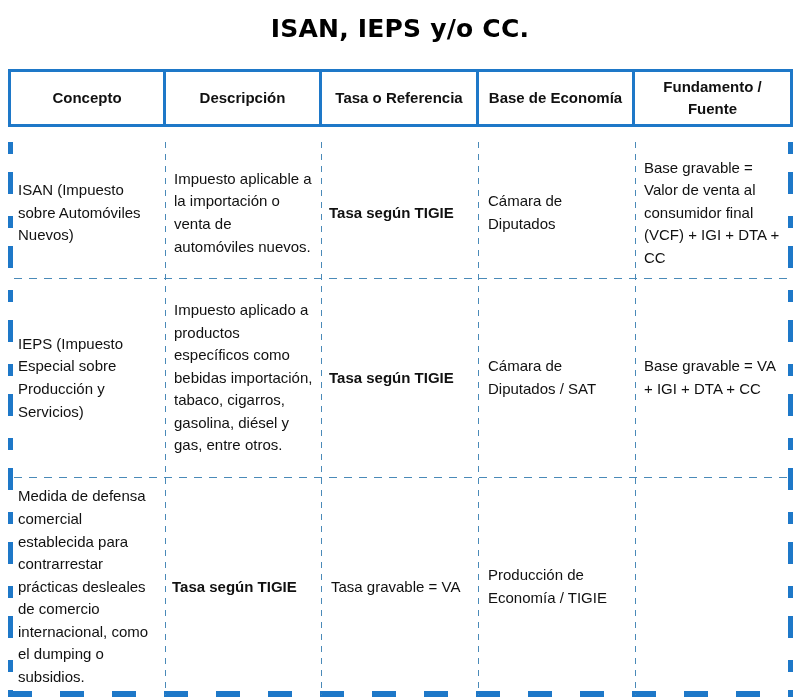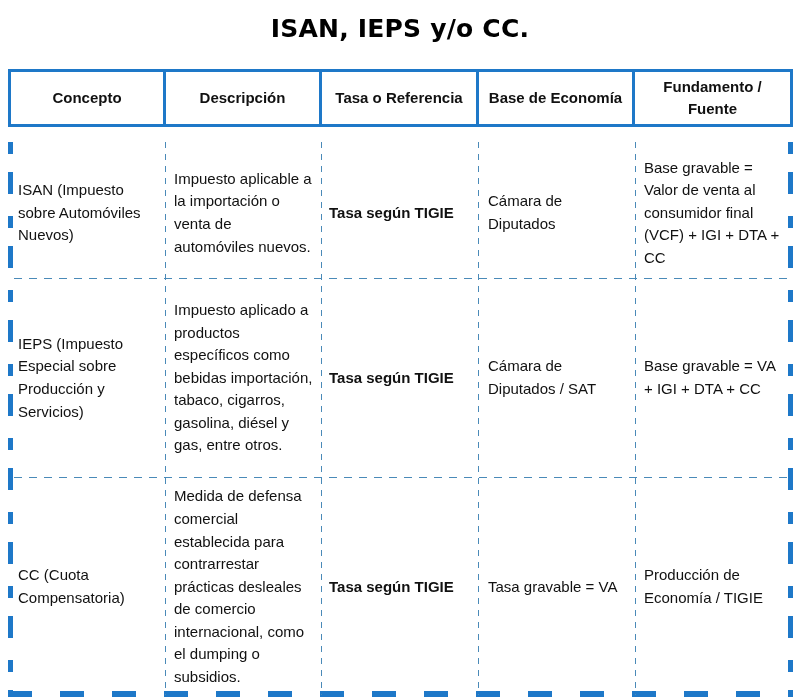--- a/index.html
+++ b/index.html
@@ -106,19 +106,18 @@
 
   <div class="row" style="top:138px;height:196px">
     <div class="cell">IEPS (Impuesto Especial sobre Producción y Servicios)</div>
     <div class="cell">Impuesto aplicado a productos específicos como bebidas importación, tabaco, cigarros, gasolina, diésel y gas, entre otros.</div>
     <div class="cell tasa">Tasa según TIGIE</div>
     <div class="cell">Cámara de Diputados / SAT</div>
     <div class="cell">Base gravable = VA + IGI + DTA + CC</div>
   </div>
 
   <div class="row" style="top:338px;height:214px">
-    <div class="cell">CC (Cuota Compensatoria)</div>
     <div class="cell">Medida de defensa comercial establecida para contrarrestar prácticas desleales de comercio internacional, como el dumping o subsidios.</div>
     <div class="cell tasa">Tasa según TIGIE</div>
     <div class="cell">Tasa gravable = VA</div>
     <div class="cell">Producción de Economía / TIGIE</div>
   </div>
 </div>
 
 </body></html>

